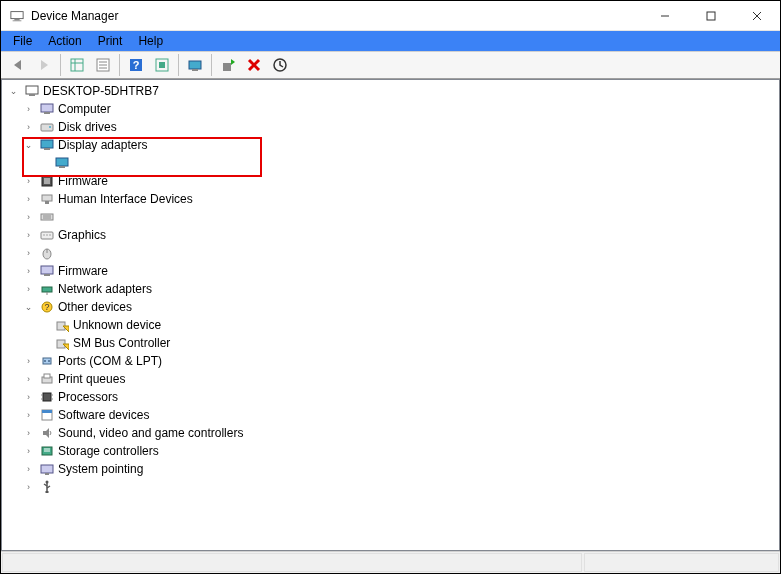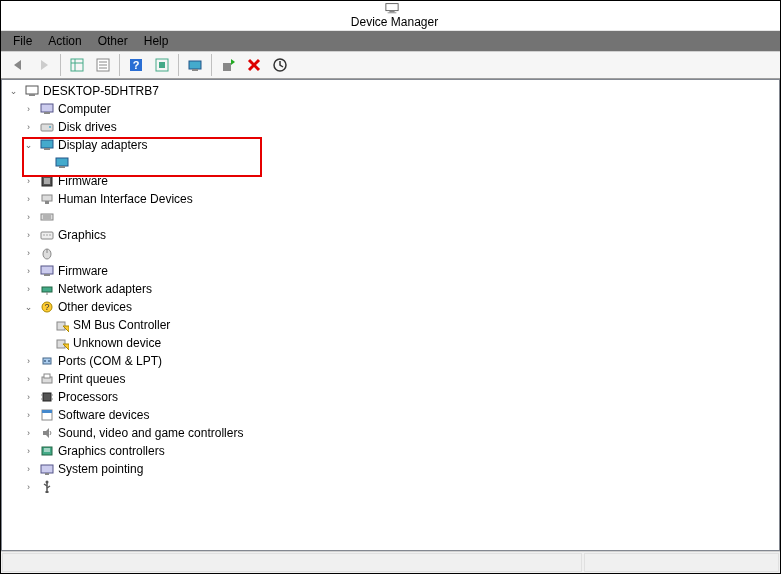--- a/index.html
+++ b/index.html
@@ -15,33 +15,32 @@
       user-select: none;
     }
     
     .titlebar {
       height: 30px;
       display: flex;
       align-items: center;
       padding: 0 0 0 8px;
       background: #fff;
       border-bottom: 1px solid #e5e5e5;
-      flex-direction: column;
     }
     .titlebar .app-icon { width: 16px; height: 16px; margin-right: 6px; display:flex; align-items:center; justify-content:center;}
     .titlebar .title { flex: 1; font-size: 12px; color: #000; }
     .win-controls { display: flex; }
     .win-btn { width: 46px; height: 30px; display: flex; align-items: center; justify-content: center; font-size: 10px; color:#555;}
     
     .menubar {
       height: 20px;
       display: flex;
       align-items: center;
       padding: 0 4px;
-      background: #737373;
+      background: #3b82f6;
     }
     .menu-item { padding: 2px 8px; font-size: 12px; }
     
     .toolbar {
       height: 28px;
       display: flex;
       align-items: center;
       padding: 1px 4px;
       border-top: 1px solid #d0d0d0;
       border-bottom: 1px solid #a0a0a0;
@@ -131,21 +130,21 @@
           <line x1="1" y1="1" x2="9" y2="9" stroke="#333" stroke-width="1"></line>
           <line x1="9" y1="1" x2="1" y2="9" stroke="#333" stroke-width="1"></line>
         </svg>
       </div>
   </div>
 </div>
 
 <div class="menubar">
   <div class="menu-item">File</div>
   <div class="menu-item">Action</div>
-  <div class="menu-item">Other</div>
+  <div class="menu-item">Print</div>
   <div class="menu-item">Help</div>
 </div>
 
 <div class="toolbar">
   <div class="tool-btn">
       <svg width="16" height="16">
         <path d="M11 3 L4 8 L11 13 Z" fill="#888"></path>
       </svg>
     </div>
   <div class="tool-btn">
@@ -369,32 +368,32 @@
       </div>
 
     <div class="node">
         <span class="indent" style="width:45px"></span>
         <span class="node-icon">
           <svg width="14" height="14">
             <rect x="2" y="4" width="8" height="8" fill="#ddd" stroke="#888"></rect>
             <path d="M8 8 L14 14 L14 8 Z" fill="#fc3" stroke="#a80"></path>
           </svg>
         </span>
-        <span class="node-label">SM Bus Controller</span>
+        <span class="node-label">Unknown device</span>
       </div>
 
     <div class="node">
         <span class="indent" style="width:45px"></span>
         <span class="node-icon">
           <svg width="14" height="14">
             <rect x="2" y="4" width="8" height="8" fill="#ddd" stroke="#888"></rect>
             <path d="M8 8 L14 14 L14 8 Z" fill="#fc3" stroke="#a80"></path>
           </svg>
         </span>
-        <span class="node-label">Unknown device</span>
+        <span class="node-label">SM Bus Controller</span>
       </div>
 
     <div class="node">
         <span class="indent" style="width:15px"></span>
         <span class="expander">›</span>
         <span class="node-icon">
           <svg width="14" height="14">
             <rect x="3" y="4" width="8" height="6" fill="#ace" stroke="#468"></rect>
             <circle cx="5" cy="7" r="1" fill="#468"></circle>
             <circle cx="9" cy="7" r="1" fill="#468"></circle>
@@ -457,21 +456,21 @@
     <div class="node">
         <span class="indent" style="width:15px"></span>
         <span class="expander">›</span>
         <span class="node-icon">
           <svg width="14" height="14">
             <rect x="2" y="3" width="10" height="8" fill="#4a8" stroke="#264"></rect>
             <line x1="4" y1="5" x2="10" y2="5" stroke="#fff"></line>
             <line x1="4" y1="7" x2="10" y2="7" stroke="#fff"></line>
           </svg>
         </span>
-        <span class="node-label">Graphics controllers</span>
+        <span class="node-label">Storage controllers</span>
       </div>
 
     <div class="node">
         <span class="indent" style="width:15px"></span>
         <span class="expander">›</span>
         <span class="node-icon">
           <svg width="14" height="14">
             <rect x="1" y="3" width="12" height="8" fill="#cce" stroke="#558"></rect>
             <rect x="5" y="11" width="4" height="2" fill="#888"></rect>
           </svg>

